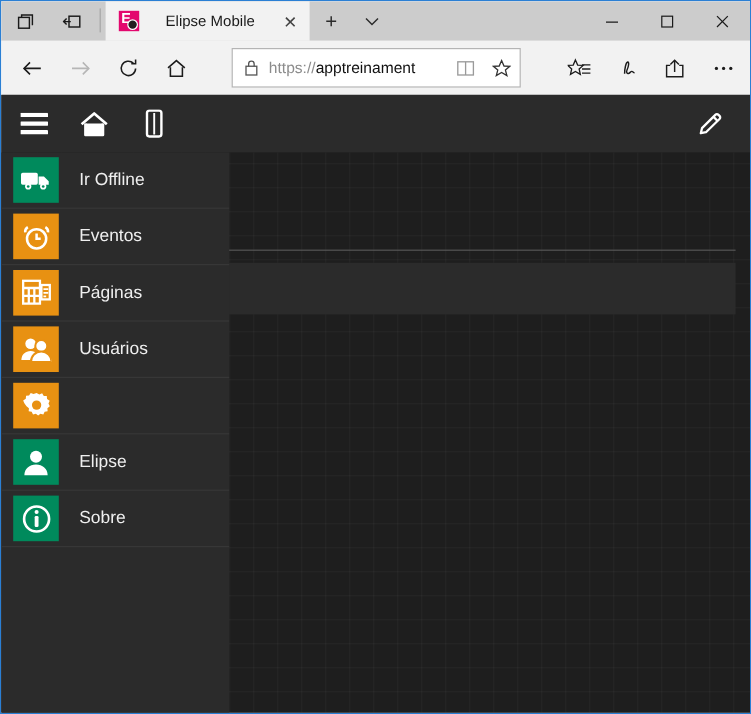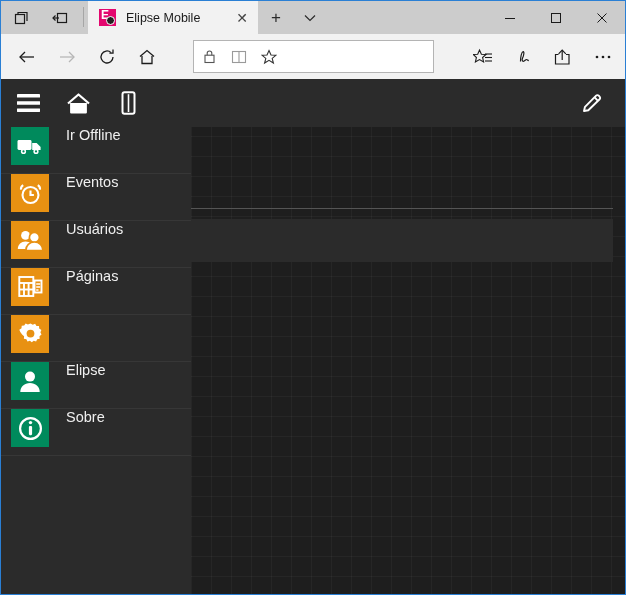--- a/index.html
+++ b/index.html
@@ -57,21 +57,21 @@
     font-family: "Liberation Sans", sans-serif;
     line-height: 13px;
   }
   #favicon .fglobe {
     position: absolute; right: 1px; bottom: 1px;
     width: 9px; height: 9px; border-radius: 50%;
     background: #231f20;
     border: 1px solid #ffffff;
   }
   #tab-title {
-    margin-left: 10px;
+    margin-left: 22px;
     font-size: 12.5px; color: #1a1a1a;
     white-space: nowrap; overflow: hidden;
     max-width: 105px;
   }
   #tab-close {
     position: absolute; right: 8px; top: 9px;
     width: 16px; height: 16px;
     display: flex; align-items: center; justify-content: center;
     color: #444; font-size: 14px; line-height: 1;
   }
@@ -181,21 +181,21 @@
   
   #sidebar {
     position: absolute; left: 0; top: 48px;
     width: 190px; height: 467px;
     background: #2b2b2b;
     z-index: 5;
   }
   .sb-item {
     position: relative;
     height: 47px;
-    display: flex; align-items: flex-start;
+    display: flex; align-items: center;
     border-bottom: 1px solid #373737;
   }
   .sb-tile {
     width: 38px; height: 38px;
     margin-left: 10px;
     display: flex; align-items: center; justify-content: center;
     flex: 0 0 auto;
     color: #ffffff;
   }
   .sb-label {
@@ -290,20 +290,21 @@
       </svg>
     </div>
 
     <div id="urlbar">
       <span id="lock-icon">
         <svg width="13" height="15" viewBox="0 0 13 15" fill="none" stroke="#555" stroke-width="1.1">
           <rect x="2" y="6.2" width="9" height="7.3"></rect>
           <path d="M4.2 6.2V4.3a2.3 2.3 0 0 1 4.6 0v1.9"></path>
         </svg>
       </span>
+      <span id="url-text"><span class="scheme">https://</span><span>apptreinament</span></span>
       <span id="reading-view">
         <svg width="16" height="14" viewBox="0 0 16 14" fill="none" stroke="#9a9a9a" stroke-width="1.1">
           <rect x="1.5" y="1.5" width="13" height="11"></rect>
             <line x1="8" y1="1.5" x2="8" y2="12.5"></line>
         </svg>
       </span>
       <span id="fav-star">
         <svg width="16" height="16" viewBox="0 0 16 16" fill="none" stroke="#333" stroke-width="1.1">
           <polygon points="8,1.5 10,6 14.8,6.3 11.2,9.4 12.4,14 8,11.4 3.6,14 4.8,9.4 1.2,6.3 6,6"></polygon>
         </svg>
@@ -397,49 +398,49 @@
       <div class="sb-item">
         <div class="sb-tile" style="background:#e89112">
           <svg width="25" height="25" viewBox="0 0 25 25" fill="none" stroke="#ffffff" stroke-width="2.1">
             <circle cx="12.5" cy="14" r="8"></circle>
             <path d="M12.5 9.5V14h3.4"></path>
             <path d="M5.2 4.2C3.5 5.2 2.8 7 3 8.6"></path>
             <path d="M19.8 4.2c1.7 1 2.4 2.8 2.2 4.4"></path>
           </svg>
         </div>
         <span class="sb-label">Eventos</span>
-      </div>
-
-      <div class="sb-item">
-        <div class="sb-tile" style="background:#e89112">
-          <svg width="26" height="22" viewBox="0 0 26 22" fill="#ffffff">
-            <circle cx="8.5" cy="6.4" r="4.4"></circle>
-            <path d="M0.8 20c0-4.6 3.4-7.6 7.7-7.6S16.2 15.4 16.2 20z"></path>
-            <circle cx="17.4" cy="8.4" r="5" stroke="#e89112" stroke-width="1.7"></circle>
-            <path d="M8.8 21.6c0-5 3.8-8.6 8.6-8.6s8.6 3.6 8.6 8.6z" stroke="#e89112" stroke-width="1.7"></path>
-          </svg>
-        </div>
-        <span class="sb-label">Usuários</span>
       </div>
 
       <div class="sb-item">
         <div class="sb-tile" style="background:#e89112">
           <svg width="25" height="24" viewBox="0 0 25 24" fill="none" stroke="#ffffff" stroke-width="1.9">
             <rect x="1.3" y="2" width="14" height="19"></rect>
             <line x1="1.3" y1="8" x2="15.3" y2="8"></line>
             <line x1="6" y1="8" x2="6" y2="21"></line>
             <line x1="10.6" y1="8" x2="10.6" y2="21"></line>
             <line x1="1.3" y1="14.5" x2="15.3" y2="14.5"></line>
             <rect x="16.5" y="5.5" width="7" height="12" fill="#e89112"></rect>
             <path d="M18.2 9h4M18.2 12h4M18.2 15h2.3" stroke-width="1.5"></path>
           </svg>
         </div>
         <span class="sb-label">Páginas</span>
       </div>
 
+      <div class="sb-item">
+        <div class="sb-tile" style="background:#e89112">
+          <svg width="26" height="22" viewBox="0 0 26 22" fill="#ffffff">
+            <circle cx="8.5" cy="6.4" r="4.4"></circle>
+            <path d="M0.8 20c0-4.6 3.4-7.6 7.7-7.6S16.2 15.4 16.2 20z"></path>
+            <circle cx="17.4" cy="8.4" r="5" stroke="#e89112" stroke-width="1.7"></circle>
+            <path d="M8.8 21.6c0-5 3.8-8.6 8.6-8.6s8.6 3.6 8.6 8.6z" stroke="#e89112" stroke-width="1.7"></path>
+          </svg>
+        </div>
+        <span class="sb-label">Usuários</span>
+      </div>
+
 
       <div class="sb-item">
         <div class="sb-tile" style="background:#e89112">
           <svg width="25" height="25" viewBox="0 0 25 25" fill="#ffffff">
             <path d="M12.5 1.6l2.3 1.1 2.3-1 1.4 2.2 2.5.2.2 2.5 2.2 1.4-1 2.3 1.1 2.3-2 1.6.2 2.5-2.5.5-1.1 2.2-2.4-.7-1.9 1.6-1.9-1.6-2.4.7-1.1-2.2-2.5-.5.2-2.5-2-1.6L2.3 10l-1-2.3 2.2-1.4.2-2.5 2.5-.2L7.6 1.4l2.3 1z"></path>
             <circle cx="12.5" cy="11.6" r="3.9" fill="#e89112"></circle>
           </svg>
         </div>
       </div>
 

